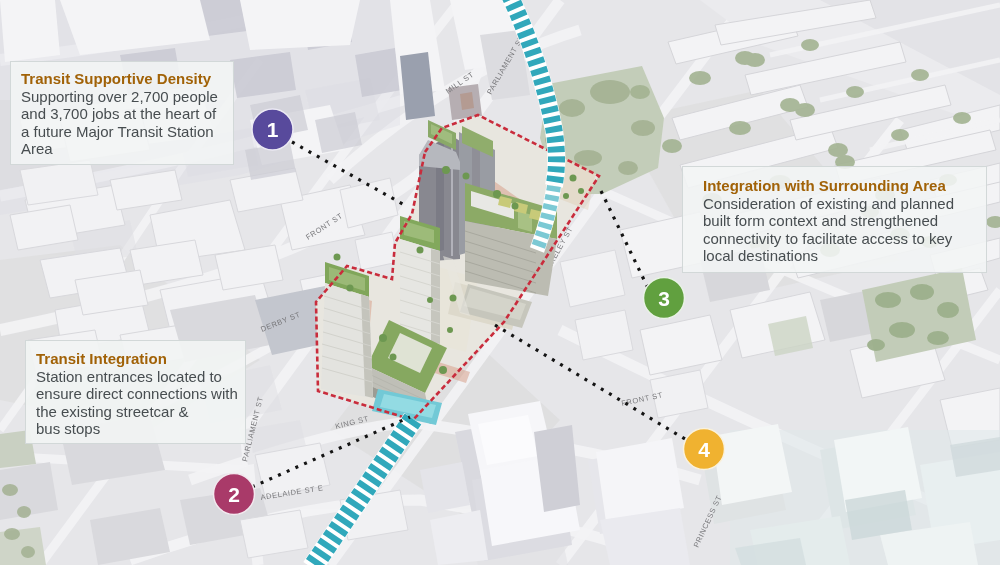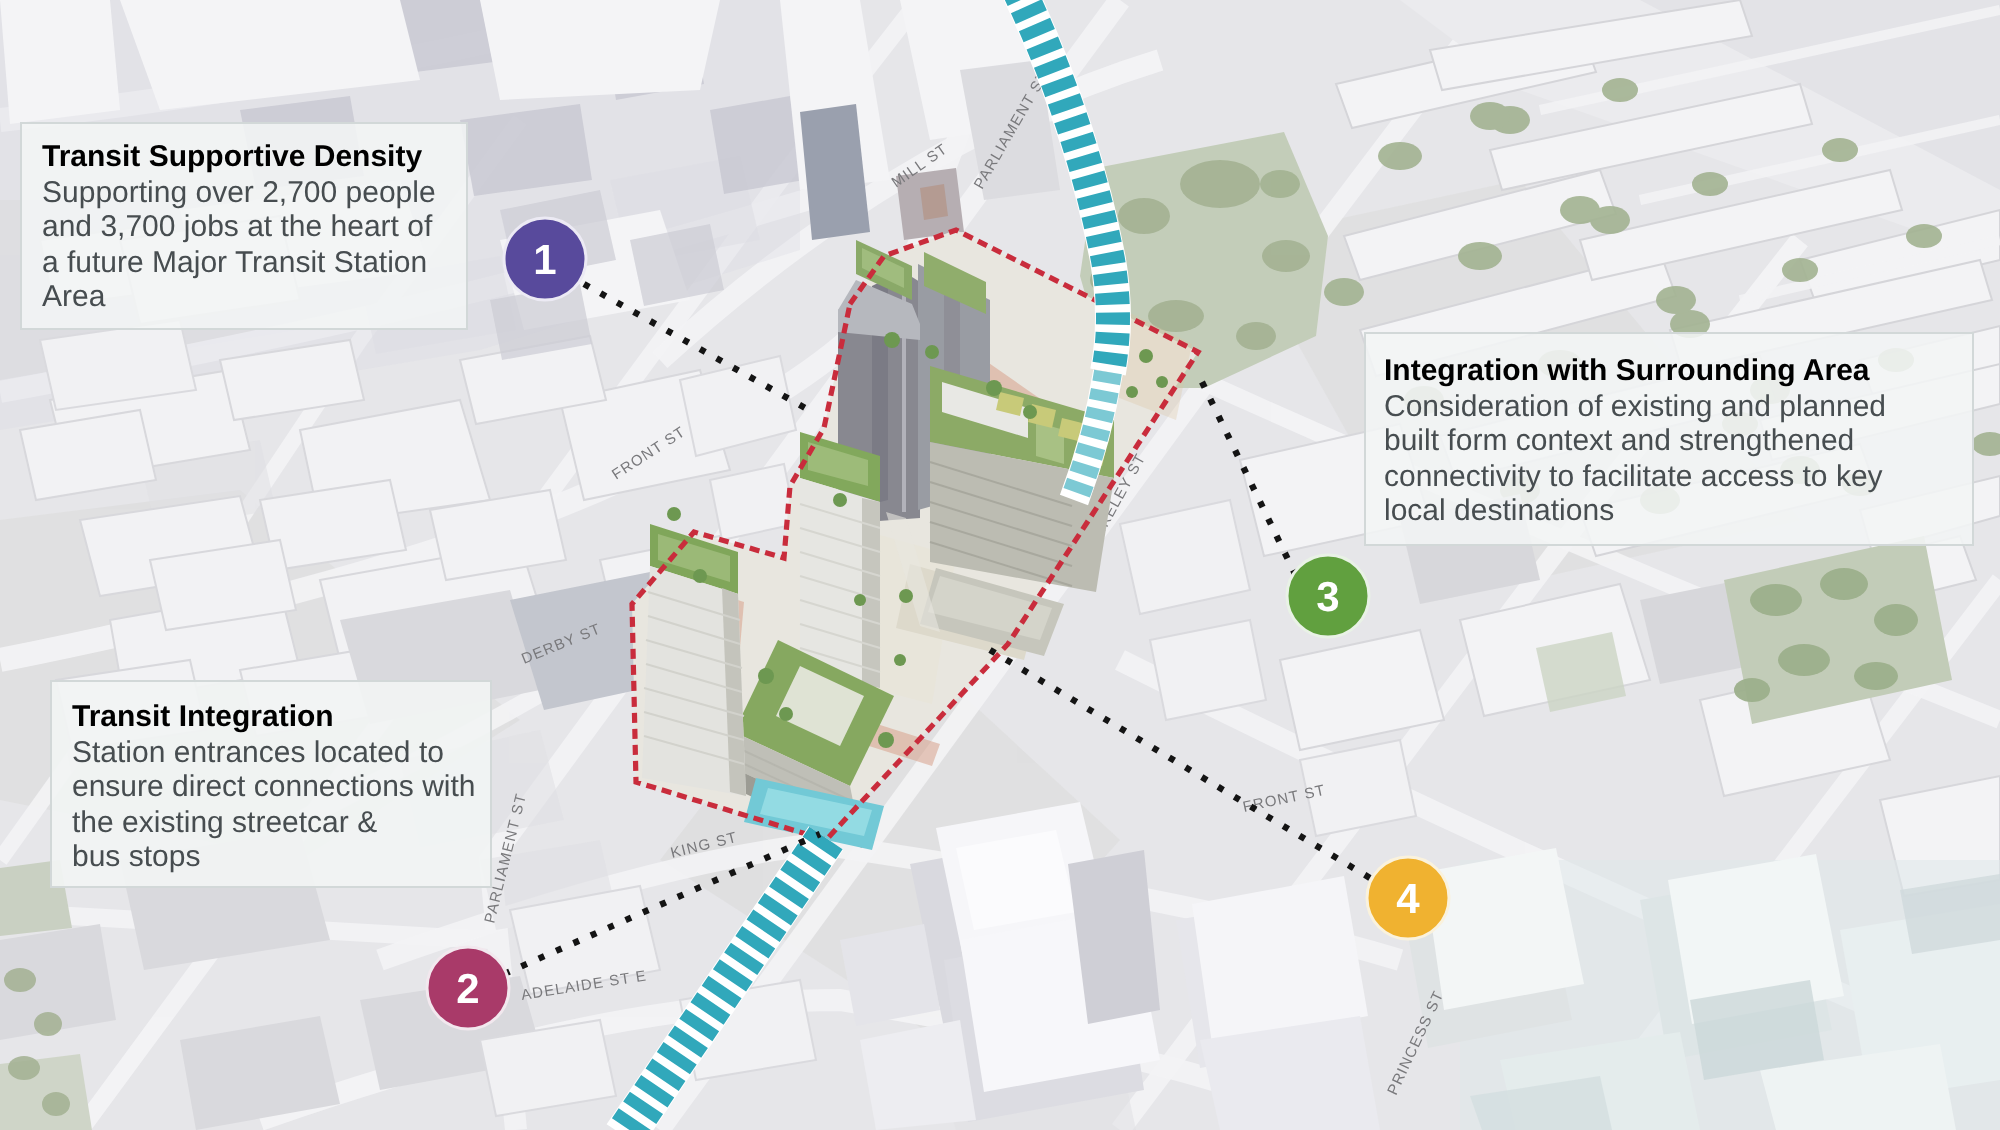--- a/index.html
+++ b/index.html
@@ -1,21 +1,21 @@
 <!DOCTYPE html>
 <html><head>
 <meta charset="utf-8">
 <style>
   html,body{margin:0;padding:0;}
   #stage{position:relative;width:1000px;height:565px;overflow:hidden;
     font-family:"Liberation Sans",sans-serif;background:#e9e9ec;}
   #stage svg{position:absolute;left:0;top:0;}
   .box{position:absolute;background:rgba(242,245,245,0.88);border:1px solid #d2d8d8;
     color:#474d50;font-size:15px;line-height:17.6px;box-sizing:border-box;}
-  .box b{color:#000000;}
+  .box b{color:#a16207;}
 </style>
 </head>
 <body>
 <div id="stage">
 <svg width="1000" height="565" viewBox="0 0 1000 565">
 
   <g id="map">
     <rect x="0" y="0" width="1000" height="565" fill="#e6e6e9"></rect>
 
     <g fill="#dededf" opacity="0.8">
@@ -422,16 +422,16 @@
     </g>
   </g>
 </svg>
 
 <div class="box" id="b1" style="left:10px;top:61px;width:224px;height:104px;padding:8px 10px;">
   <b>Transit Supportive Density</b><br>Supporting over 2,700 people<br>and 3,700 jobs at the heart of<br>a future Major Transit Station<br>Area
 </div>
 <div class="box" id="b2" style="left:25px;top:340px;width:221px;height:104px;padding:9px 4px 9px 10px;">
   <b>Transit Integration</b><br>Station entrances located to<br>ensure direct connections with<br>the existing streetcar &amp;<br>bus stops
 </div>
-<div class="box" id="b3" style="left:682px;top:166px;width:305px;height:107px;padding:10px 9px;">
+<div class="box" id="b3" style="left:682px;top:166px;width:305px;height:107px;padding:10px 20px;">
   <b>Integration with Surrounding Area</b><br>Consideration of existing and planned<br>built form context and strengthened<br>connectivity to facilitate access to key<br>local destinations
 </div>
 </div>
 
 </body></html>

